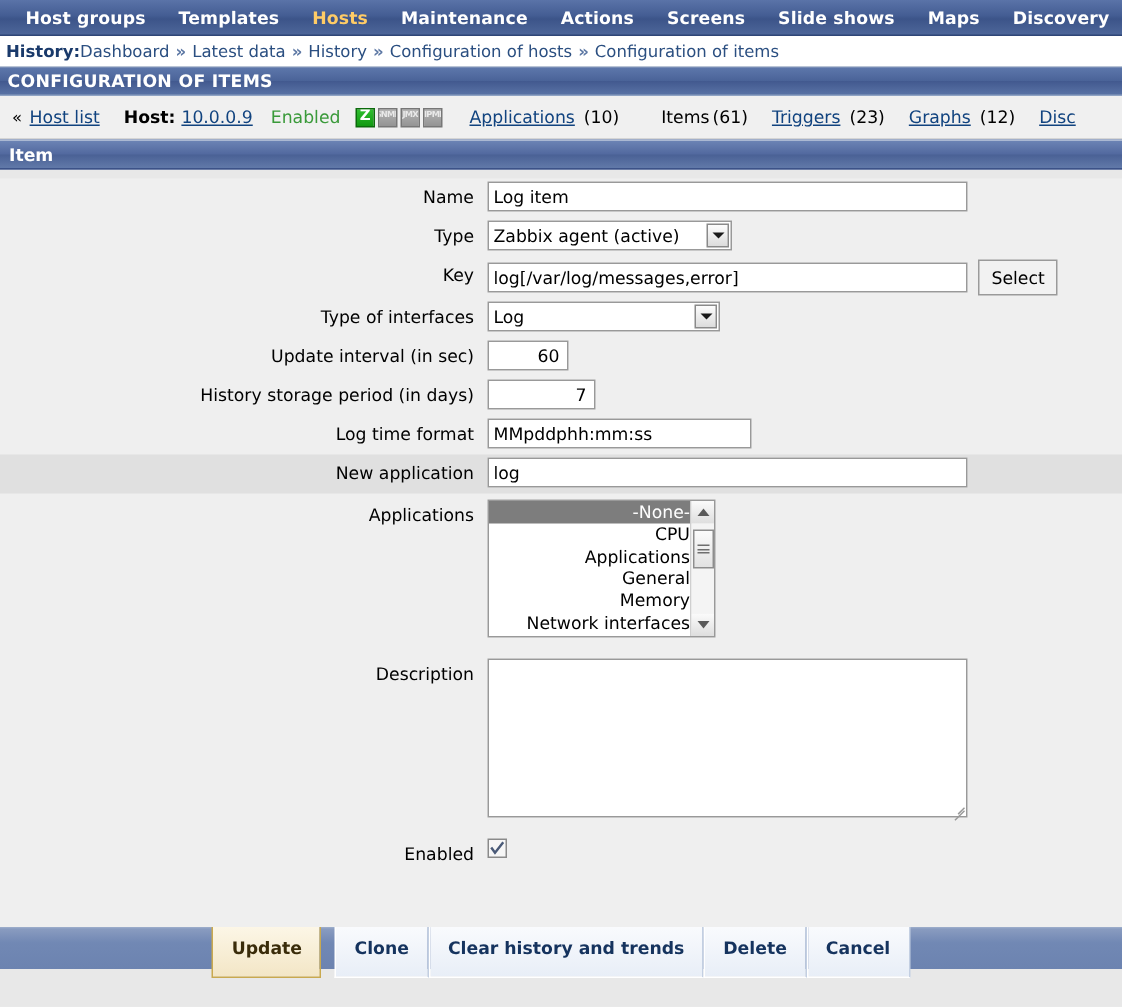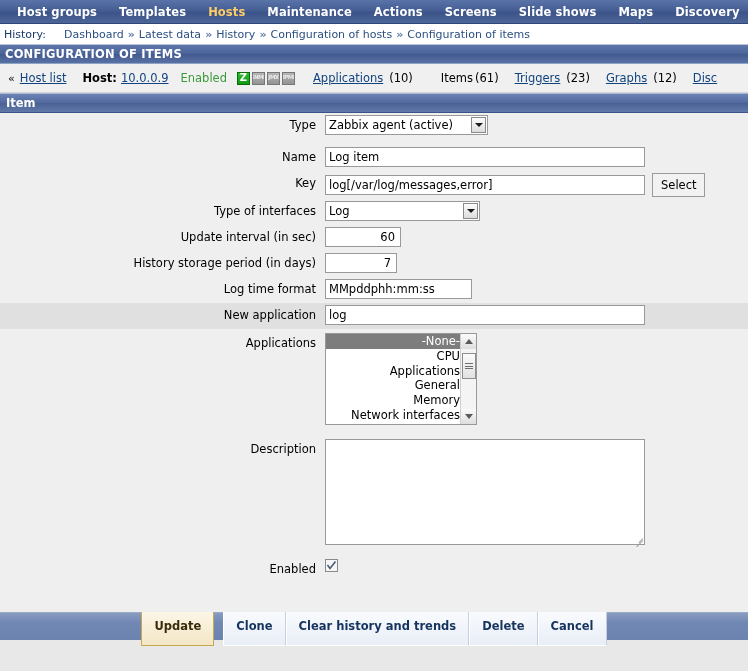--- a/index.html
+++ b/index.html
@@ -42,21 +42,21 @@
     background: #ffffff;
     display: flex;
     align-items: center;
     padding-left: 4px;
     font-size: 11px;
     color: #000;
     border-bottom: 1px solid #b9c4d6;
     white-space: nowrap;
     overflow: hidden;
   }
-  #history-bar .hist-label { font-weight: normal; color: #1a3a6b; margin-right: 18px; }
+  #history-bar .hist-label { font-weight: bold; color: #1a3a6b; margin-right: 0; }
   #history-bar a {
     color: #2b4f81; text-decoration: none; cursor: pointer;
   }
   #history-bar .sep { color: #5e79a5; margin: 0 4px; font-weight: bold; }
   #history-bar .cur { color: #2b4f81; }
 
   
   #page-title-bar {
     height: 19px;
     background: linear-gradient(to bottom, #5d77ab 0%, #4a6398 50%, #42598f 51%, #5972a5 100%);
@@ -162,23 +162,23 @@
     font-family: "DejaVu Sans", sans-serif;
     font-size: 11.5px;
     height: 20px;
     padding: 1px 3px;
     border: 1px solid #999;
     background: #ffffff;
     color: #000;
     outline: none;
   }
   input.txt.wide { width: 320px; }
-  input.txt.num { width: 76px; text-align: right; padding-right: 5px; }
+  input.txt.num { width: 54px; text-align: right; padding-right: 5px; }
   input.txt.num7 { width: 72px; text-align: right; padding-right: 5px; }
-  input.txt.fmt { width: 147px; }
+  input.txt.fmt { width: 176px; }
 
   .selwrap {
     display: inline-flex;
     align-items: center;
     height: 20px;
     border: 1px solid #999;
     background: #ffffff;
     padding: 0 0 0 3px;
     font-size: 11.5px;
   }
@@ -370,36 +370,36 @@
       <span class="avail-icon off">JMX</span>
       <span class="avail-icon off">IPMI</span>
     </span>
   <span id="tab-links"><a class="tab-link">Applications</a><span class="tab-count">(10)</span><span class="tab-plain">Items</span><span class="tab-count">(61)</span><a class="tab-link">Triggers</a><span class="tab-count">(23)</span><a class="tab-link">Graphs</a><span class="tab-count">(12)</span><a class="tab-link">Disc</a></span>
 </div>
 
 <div id="section-header">Item</div>
 
 <div id="form-area">
 
+  <div class="frow" style="margin-top:6px;">
+    <div class="flabel">Name</div>
+    <div class="fctl">
+      <input class="txt wide" type="text" value="Log item" style="">
+    </div>
+  </div>
+
   <div class="frow">
     <div class="flabel">Type</div>
     <div class="fctl">
       <span class="selwrap w-type">
         <span class="seltext">Zabbix agent (active)</span>
         <span class="arrowbtn">
             <span class="tri"></span>
           </span>
       </span>
-    </div>
-  </div>
-
-  <div class="frow" style="margin-top:6px;">
-    <div class="flabel">Name</div>
-    <div class="fctl">
-      <input class="txt wide" type="text" value="Log item" style="">
     </div>
   </div>
 
   <div class="frow">
     <div class="flabel">Key</div>
     <div class="fctl">
       <input class="txt wide" type="text" value="log[/var/log/messages,error]" style="">
       <button class="btn key-select">Select</button>
     </div>
   </div>

